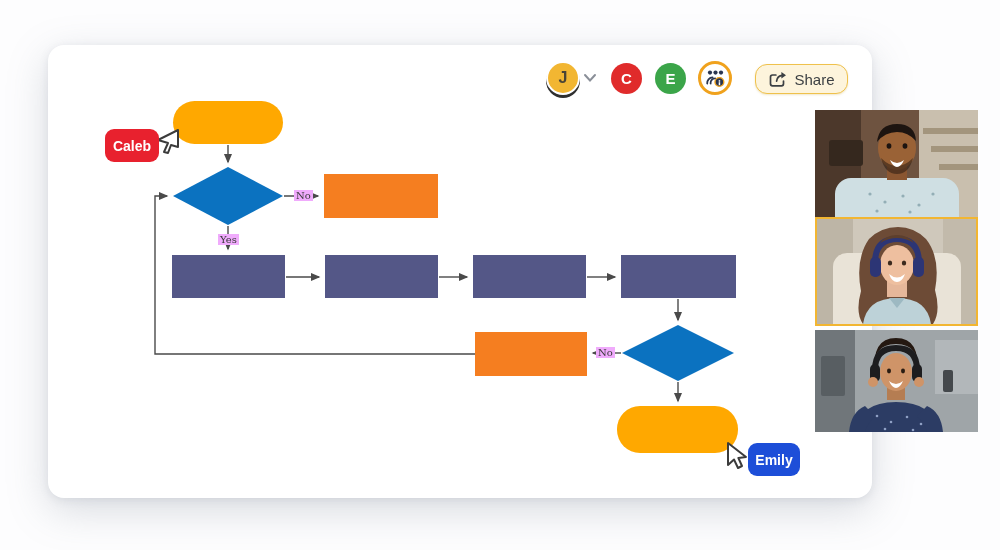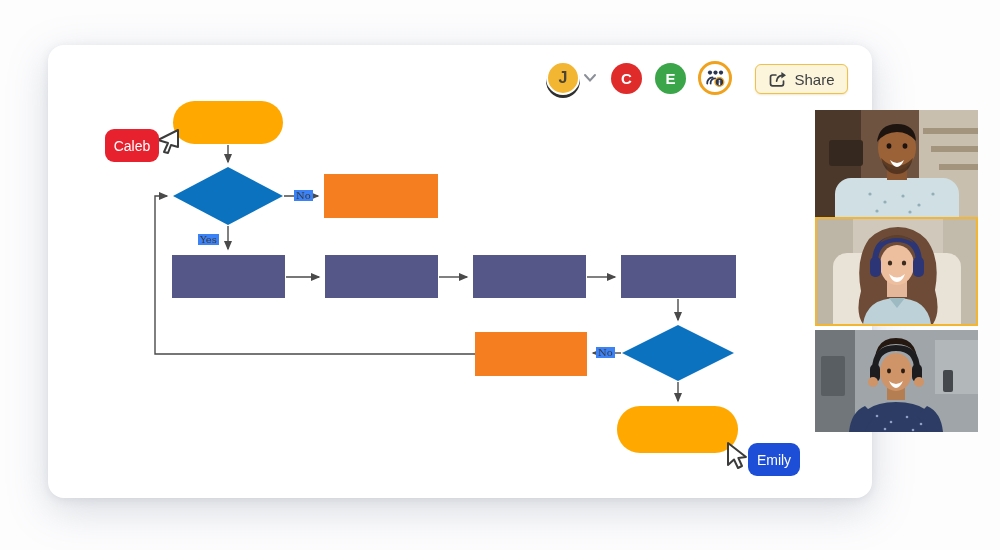--- a/index.html
+++ b/index.html
@@ -11,21 +11,21 @@
   
   .avatar{position:absolute;border-radius:50%;display:flex;align-items:center;justify-content:center;
           color:#fff;font-weight:bold;font-size:15px;}
   .avatar-j{left:546px;top:61px;width:34px;height:34px;background:#F2B632;color:#4a4436;
             border:2px solid #fff;box-shadow:0 3px 0 0 #2f2f2f;font-size:16px;}
   .avatar-c{left:611px;top:63px;width:31px;height:31px;background:#E02B2B;}
   .avatar-e{left:655px;top:63px;width:31px;height:31px;background:#3BA549;}
   .chevron{position:absolute;left:583px;top:73px;width:14px;height:10px;cursor:pointer;}
   .collab-btn{position:absolute;left:698px;top:61px;width:34px;height:34px;border-radius:50%;
               background:#fff;border:3px solid #F0A21D;display:flex;align-items:center;justify-content:center;cursor:pointer;}
-  .share-btn{position:absolute;left:755px;top:64px;width:93px;height:30px;border-radius:6px;
+  .share-btn{position:absolute;left:755px;top:64px;width:93px;height:30px;border-radius:12px;
              background:#FDF4DC;border:1.5px solid #EFC14C;display:flex;align-items:center;justify-content:center;
              gap:7px;cursor:pointer;box-shadow:0 1px 2px rgba(200,160,40,.25);}
   .share-btn span{font-size:15px;color:#3c4043;font-weight:500;}
   
   .node{position:absolute;}
   .terminator{background:#FFA800;border-radius:23px;}
   .start-node{left:173px;top:101px;width:110px;height:43px;}
   .end-node{left:617px;top:406px;width:121px;height:47px;}
   .process{background:#545787;}
   .p1{left:172px;top:255px;width:113px;height:43px;}
@@ -33,26 +33,26 @@
   .p3{left:473px;top:255px;width:113px;height:43px;}
   .p4{left:621px;top:255px;width:115px;height:43px;}
   .orange{background:#F57E20;}
   .o1{left:324px;top:174px;width:114px;height:44px;}
   .o2{left:475px;top:332px;width:112px;height:44px;}
   .diamond{background:#0B72C0;clip-path:polygon(50% 0,100% 50%,50% 100%,0 50%);}
   .d1{left:173px;top:167px;width:110px;height:58px;}
   .d2{left:622px;top:325px;width:112px;height:56px;}
   .connectors{position:absolute;left:0;top:0;pointer-events:none;}
   .flow-label{position:absolute;font-family:"DejaVu Serif",serif;font-size:10px;color:#3a3a3a;
-              background:#3b82f6;padding:0 2px;line-height:11px;text-align:right;}
+              background:#f0abfc;padding:0 2px;line-height:11px;text-align:right;}
   .lbl-no1{left:294px;top:190px;}
-  .lbl-yes{left:198px;top:234px;}
+  .lbl-yes{left:218px;top:234px;}
   .lbl-no2{left:596px;top:347px;}
   
-  .cursor-tag{position:absolute;border-radius:9px;color:#fff;font-size:14px;font-weight:normal;
+  .cursor-tag{position:absolute;border-radius:9px;color:#fff;font-size:14px;font-weight:bold;
               display:flex;align-items:center;justify-content:center;}
   .tag-caleb{left:105px;top:129px;width:54px;height:33px;background:#E8212E;}
   .tag-emily{left:748px;top:443px;width:52px;height:33px;background:#1d4ed8;}
   .cursor-svg{position:absolute;}
   .cur-caleb{left:154px;top:126px;}
   .cur-emily{left:723px;top:440px;}
   
   .video-thumb{position:absolute;left:815px;width:163px;overflow:hidden;background:#888;cursor:pointer;}
   .vt1{top:110px;height:107px;}
   .vt2{top:217px;height:109px;border:2px solid #F2B632;}

